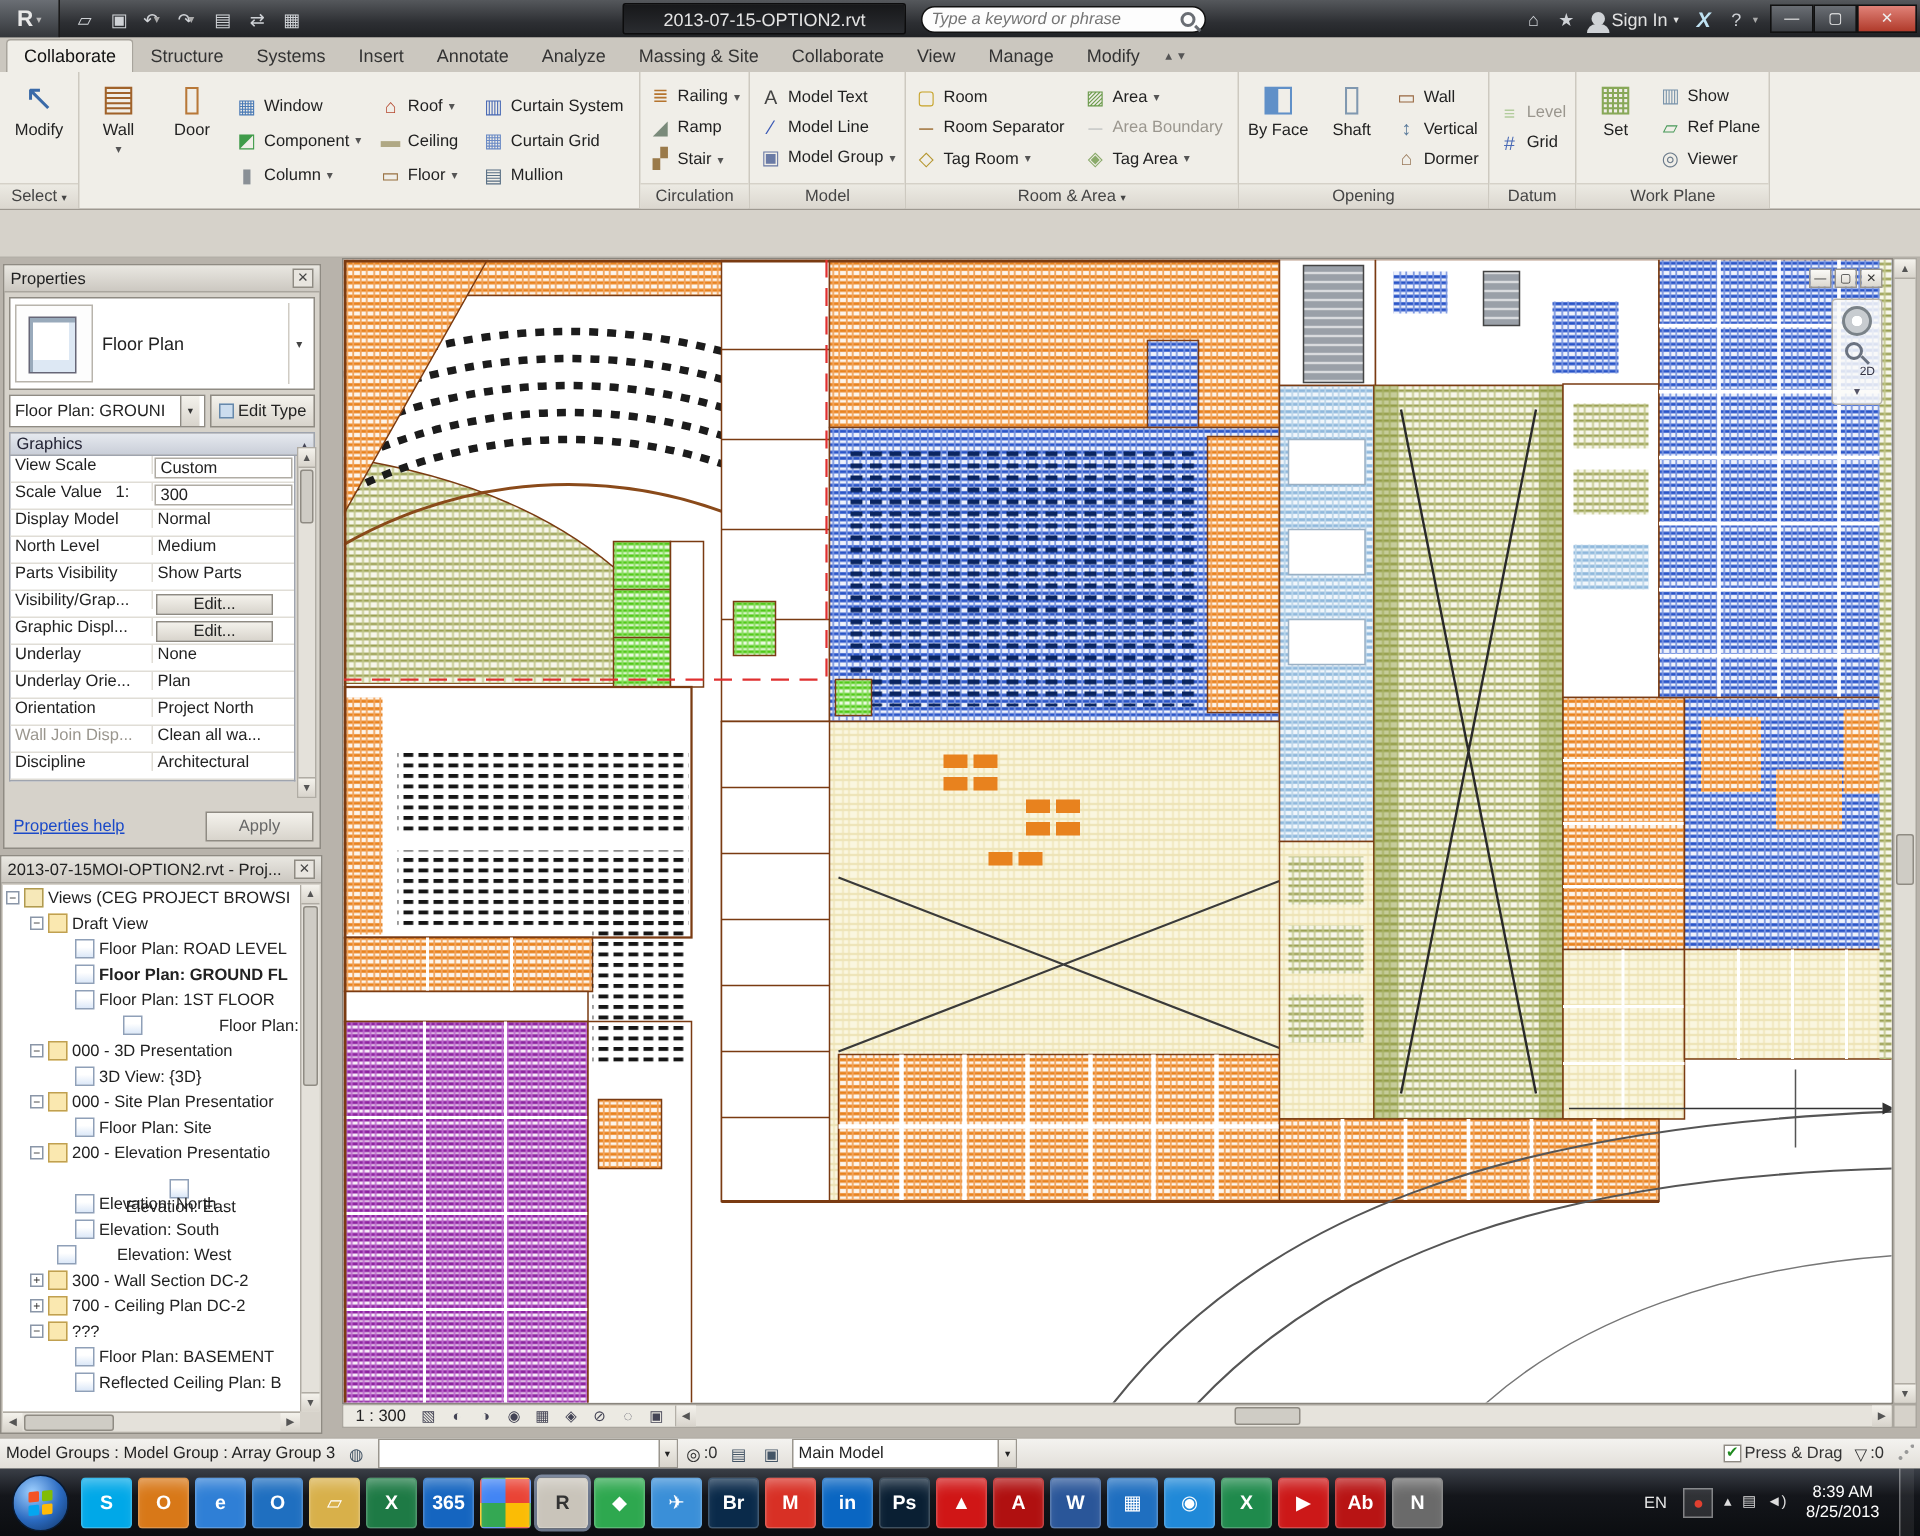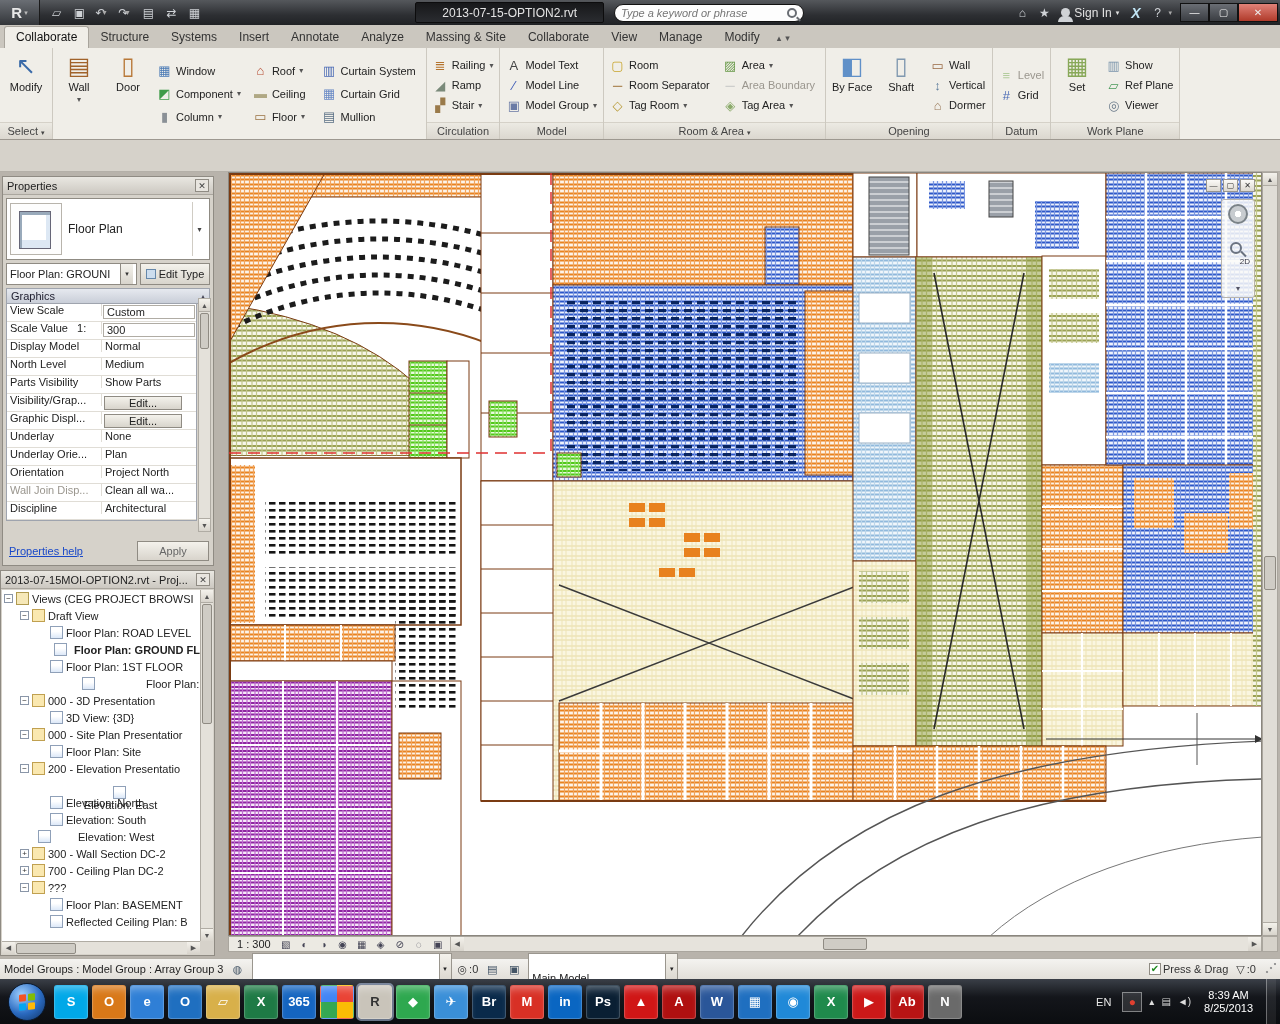--- a/index.html
+++ b/index.html
@@ -130,21 +130,21 @@
     background:linear-gradient(#f4f2ec,#d8d4cc)}
   .hsb-thumb{width:60px;height:11px;background:#cfccc5;border:1px solid #8f8b83;margin:0 1px;border-radius:2px}
 
   
   .canvas{position:absolute;left:228px;top:172px;width:1034px;height:764px;background:#fff;
     border:1px solid #8a867e;overflow:hidden}
   .view-win-btns{position:absolute;top:6px;right:6px;display:flex;gap:2px}
   .vwb{width:15px;height:13px;border:1px solid #9a968e;background:linear-gradient(#fbfaf7,#dcd8d0);
     font-size:8px;display:flex;align-items:center;justify-content:center;color:#333}
   .navbar{position:absolute;top:26px;right:6px;width:28px;display:flex;flex-direction:column;align-items:center;
-    gap:18px;background:rgba(250,250,248,.85);border:1px solid #b8b4ac;border-radius:3px;padding:4px 16px}
+    gap:4px;background:rgba(250,250,248,.85);border:1px solid #b8b4ac;border-radius:3px;padding:4px 16px}
   .wheel{width:20px;height:20px;border-radius:50%;border:2px solid #7a8288;
     background:radial-gradient(circle,#fff 30%,#c8ccd0 31%)}
   .zoomtool{width:20px;height:24px;position:relative}
   .zoomtool .zc{position:absolute;left:2px;top:0;width:12px;height:12px;border:2px solid #6a7280;border-radius:50%}
   .zoomtool .zh{position:absolute;left:12px;top:11px;width:7px;height:2px;background:#6a7280;transform:rotate(45deg)}
   .zoomtool .zl{position:absolute;right:-2px;bottom:0;font-size:8px;color:#334}
   .navchev{font-size:8px;color:#556}
   .vscroll{position:absolute;left:1262px;top:172px;width:16px;height:764px;background:#e0ddd6;
     border:1px solid #aaa69e;display:flex;flex-direction:column}
   .vscroll .vtrack{flex:1;position:relative}
@@ -157,21 +157,21 @@
   .viewbar .vbi{width:16px;height:13px;display:flex;align-items:center;justify-content:center;font-size:10px;color:#445}
   .hscroll{flex:1;height:100%;display:flex;align-items:center;position:relative}
   .hthumb{position:absolute;left:46%;width:44px;top:1px;bottom:1px;background:#cfccc5;border:1px solid #8f8b83;border-radius:2px}
   .corner{position:absolute;left:1262px;top:936px;width:16px;height:16px;background:#d6d2ca;border:1px solid #aaa69e}
 
   
   .statusbar{position:absolute;left:0;top:958px;width:1280px;height:21px;
     background:linear-gradient(#f4f3f0,#e2dfd9);border-top:1px solid #b4b0a8;
     display:flex;align-items:center;font-size:11px;color:#222;padding:0 4px;gap:6px}
   .sb-ic{width:16px;height:14px;display:flex;align-items:center;justify-content:center;font-size:11px;color:#456}
-  .sb-combo{width:200px;height:32px;background:#fff;border:1px solid #9a968e;display:flex;align-items:flex-end}
+  .sb-combo{width:200px;height:20px;background:#fff;border:1px solid #9a968e;display:flex;align-items:center}
   .sb-combo .cv{flex:1;padding:0 3px;font-size:11px}
   .sb-combo .cb{width:12px;height:100%;border-left:1px solid #9a968e;background:linear-gradient(#f4f2ec,#d8d4cc);
     font-size:7px;display:flex;align-items:center;justify-content:center}
   .sb-badge{display:flex;align-items:center;gap:2px;color:#333}
   .sb-right{margin-left:auto;display:flex;align-items:center;gap:8px}
   .chk{width:12px;height:12px;background:#fff;border:1px solid #8f8b83;display:flex;align-items:center;
     justify-content:center;color:#1f8a1f;font-size:10px;line-height:10px}
   .grip{width:12px;height:12px;background:
     radial-gradient(circle at 3px 9px,#999 1px,transparent 1.6px),
     radial-gradient(circle at 7px 5px,#999 1px,transparent 1.6px),
@@ -684,21 +684,21 @@
           <span class="dic ic-folder"></span>
           <span class="tree-label">Draft View</span>
         </div>
 
         <div class="tree-row" style="padding-left: 36px;">
           <span class="exp none"></span>
           <span class="dic ic-doc"></span>
           <span class="tree-label">Floor Plan: ROAD LEVEL</span>
         </div>
 
-        <div class="tree-row sel" style="padding-left: 36px; justify-content: space-between;">
+        <div class="tree-row sel" style="padding-left: 36px;">
           <span class="exp none"></span>
           <span class="dic ic-doc"></span>
           <span class="tree-label">Floor Plan: GROUND FL</span>
         </div>
 
         <div class="tree-row" style="padding-left: 36px;">
           <span class="exp none"></span>
           <span class="dic ic-doc"></span>
           <span class="tree-label">Floor Plan: 1ST FLOOR</span>
         </div>

